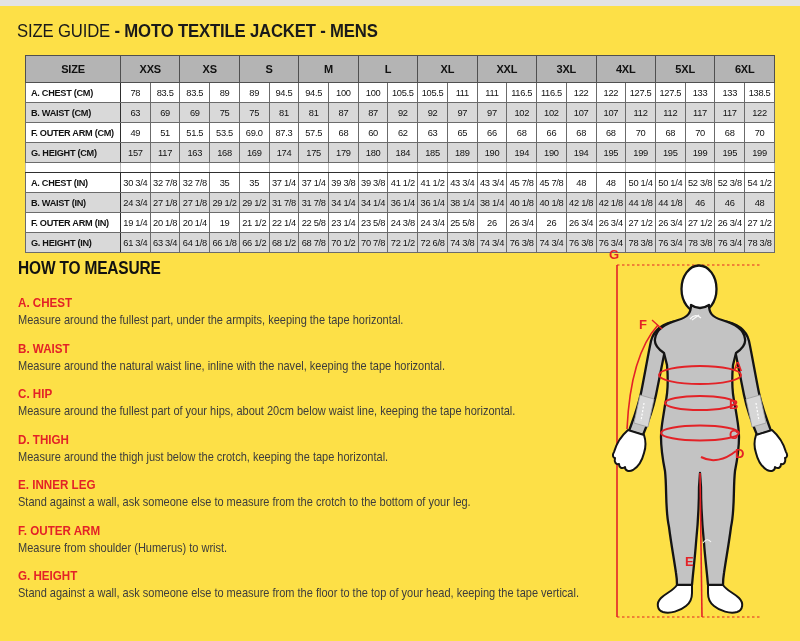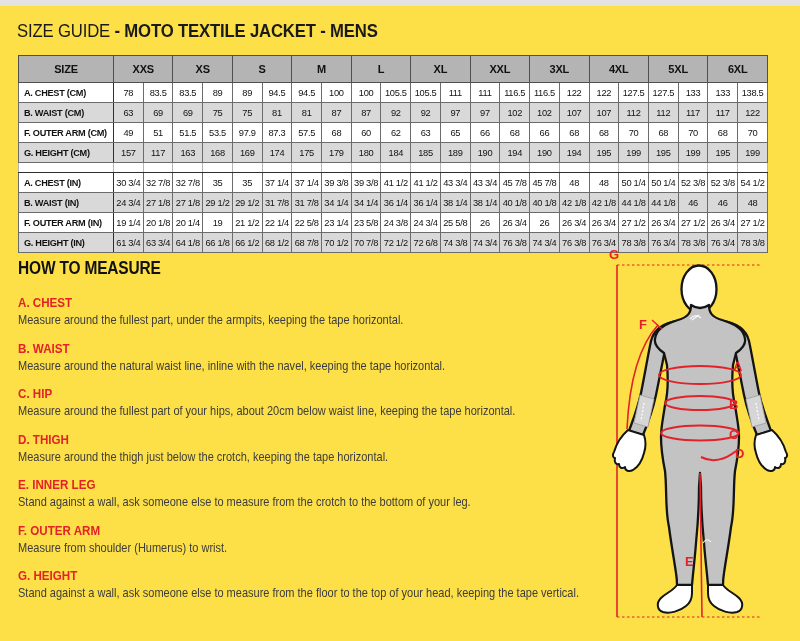--- a/index.html
+++ b/index.html
@@ -7,21 +7,21 @@
         font-family:"Liberation Sans",sans-serif;}
   #top-strip{position:absolute;left:0;top:0;width:800px;height:6px;background:#e3e3e3;}
 
   
   #title{position:absolute;left:17px;top:20px;font-size:19px;color:#1a1a1a;white-space:nowrap;
          transform:scaleX(0.88);transform-origin:0 0;letter-spacing:-0.2px;}
   #title .t-normal{font-weight:normal;}
   #title .t-bold{font-weight:bold;}
 
   
-  #table-wrap{position:absolute;left:18px;top:55px;width:750px;}
+  #table-wrap{position:absolute;left:25px;top:55px;width:750px;}
   table#size-table{border-collapse:collapse;table-layout:fixed;width:750px;
         font-family:"Liberation Sans",sans-serif;border:1px solid #2e2e2e;}
   #size-table col.lbl-col{width:95px;}
   #size-table th{background:#b4b4b4;font-size:11px;font-weight:bold;color:#111;
         border:1px solid #4f4f4f;height:24px;letter-spacing:-0.2px;}
   #size-table th.lbl{text-align:center;}
   #size-table td{border:1px solid #6b6b6b;font-size:9.3px;color:#111;text-align:center;
         height:19px;padding:0;white-space:nowrap;letter-spacing:-0.3px;overflow:hidden;}
   #size-table td.lbl{font-weight:bold;text-align:left;padding-left:5px;font-size:9.2px;
         border-right:1px solid #2e2e2e;letter-spacing:-0.3px;}
@@ -146,21 +146,21 @@
             <td>117</td>
             <td>117</td>
             <td>122</td>
           </tr>
           <tr class="plain">
             <td class="lbl">F. OUTER ARM (CM)</td>
             <td>49</td>
             <td>51</td>
             <td>51.5</td>
             <td>53.5</td>
-            <td>97.9</td>
+            <td>69.0</td>
             <td>87.3</td>
             <td>57.5</td>
             <td>68</td>
             <td>60</td>
             <td>62</td>
             <td>63</td>
             <td>65</td>
             <td>66</td>
             <td>68</td>
             <td>66</td>

